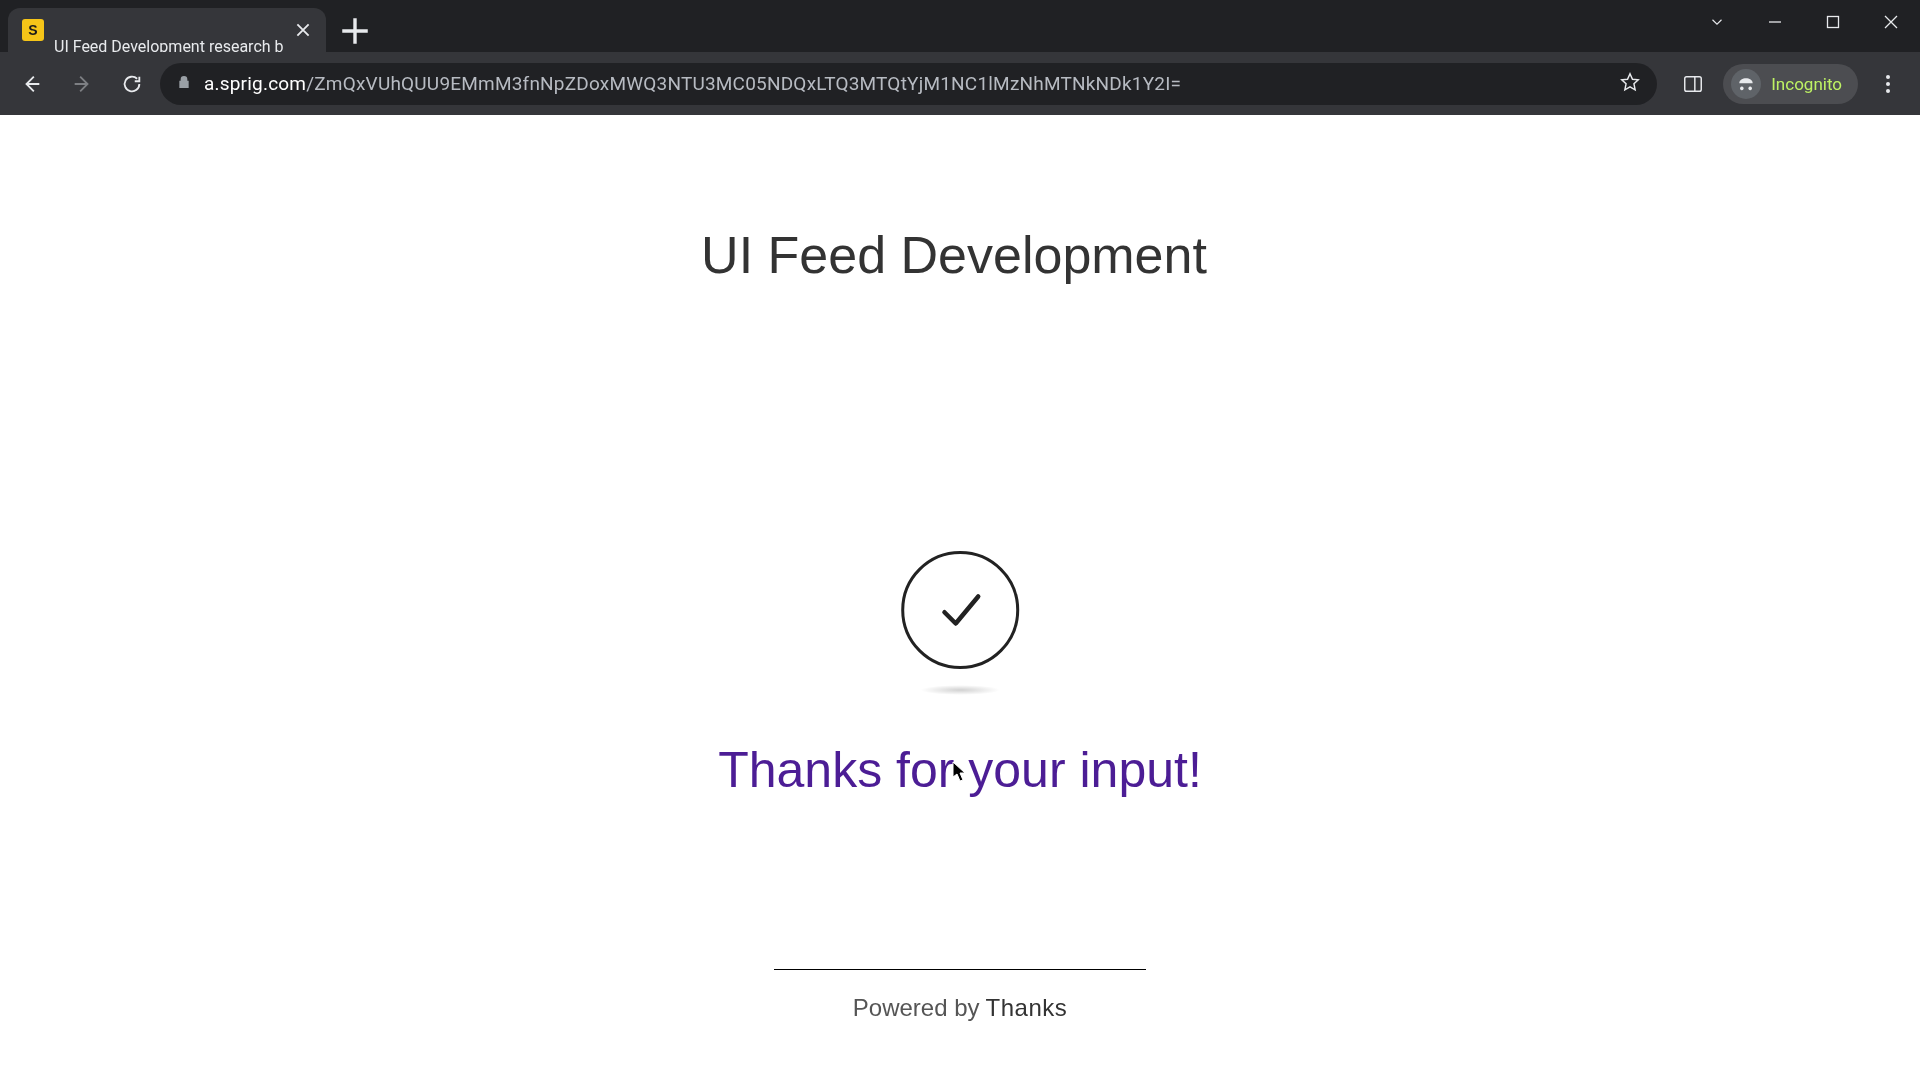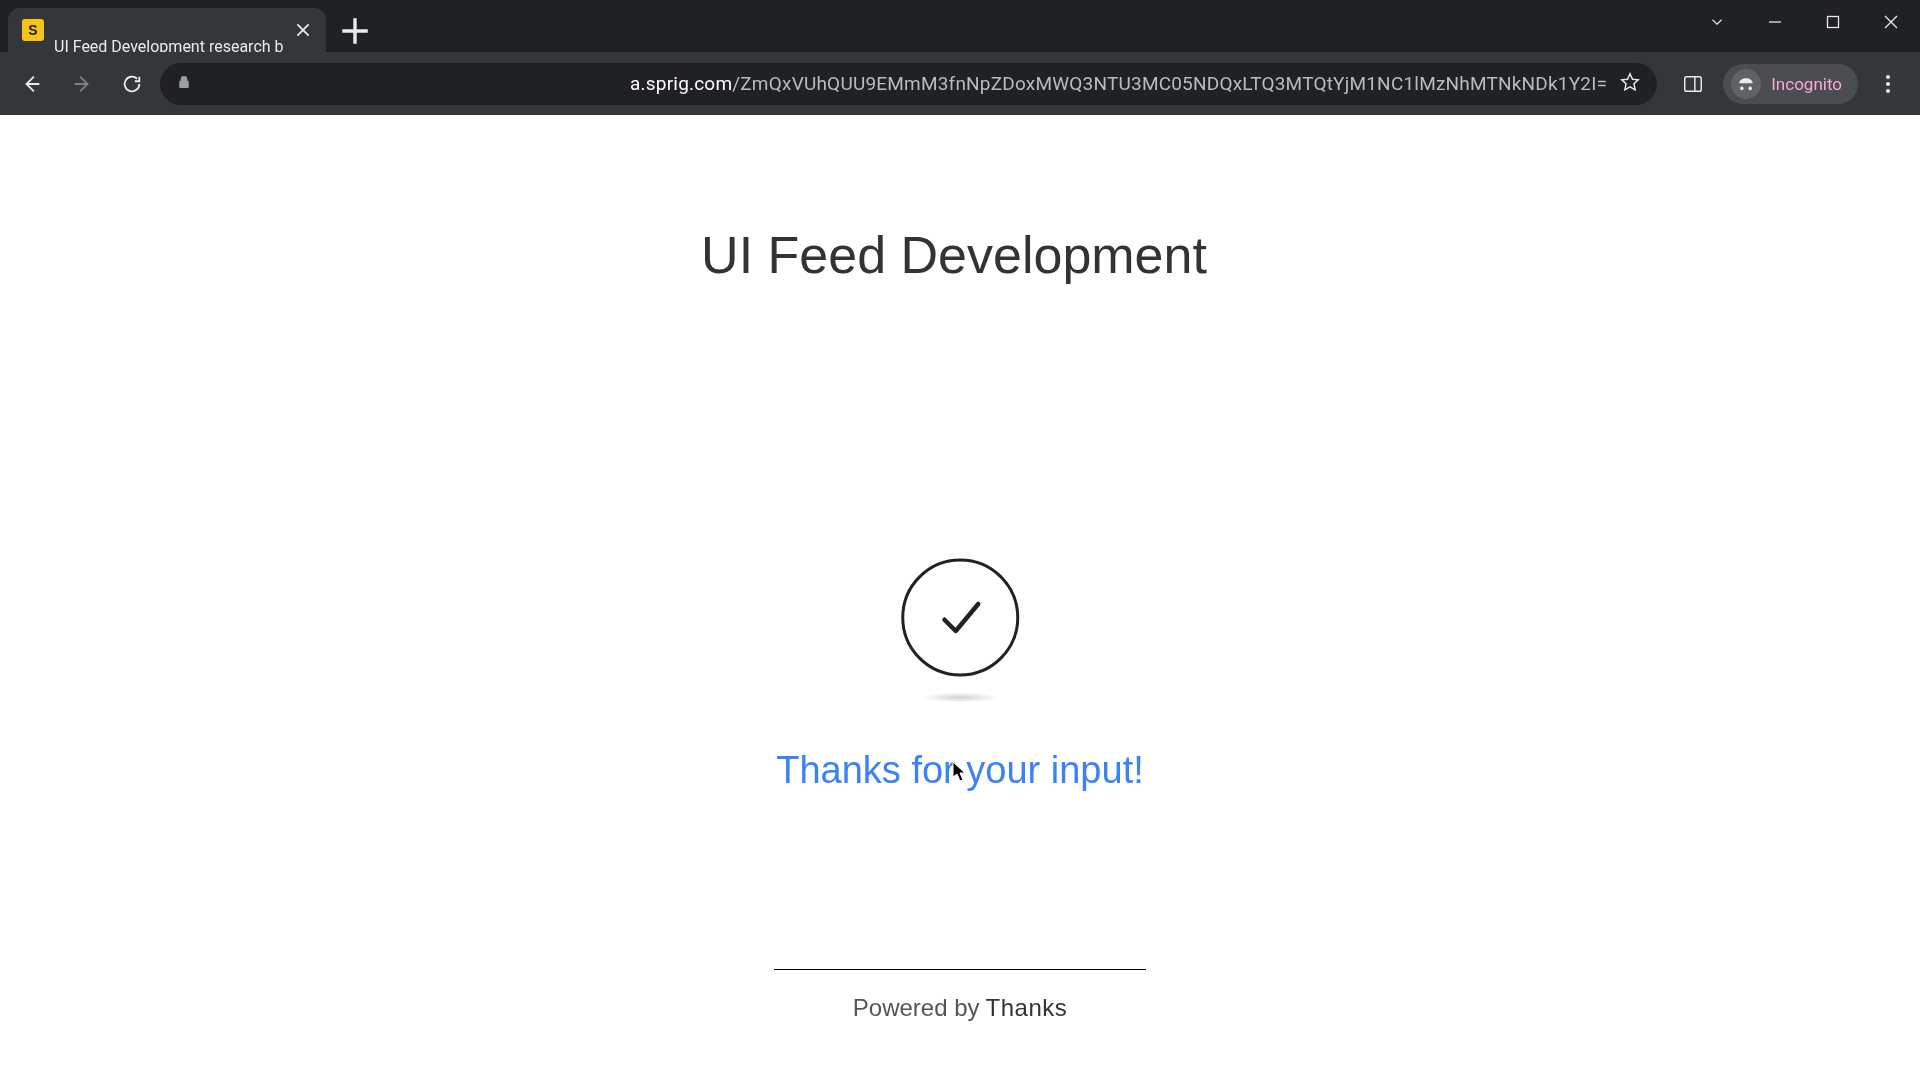--- a/index.html
+++ b/index.html
@@ -25,21 +25,21 @@
   .new-tab-btn { width:34px; height:34px; margin-left:12px; margin-bottom:4px; display:flex; align-items:center; justify-content:center; color:#e8eaed; font-size:22px; border-radius:50%; }
 
   .win-controls { position:absolute; right:0; top:0; height:44px; display:flex; align-items:center; }
   .win-btn { width:58px; height:44px; display:flex; align-items:center; justify-content:center; color:#e8eaed; }
   .win-btn svg { width:16px; height:16px; stroke:#e8eaed; stroke-width:1.3; fill:none; }
   .search-tabs-btn { width:46px; height:44px; display:flex; align-items:center; justify-content:center; color:#e8eaed; margin-right:6px;}
   .search-tabs-btn svg { width:18px; height:18px; stroke:#e8eaed; stroke-width:1.5; fill:none; }
 
   .toolbar {
     position:absolute; left:0; right:0; top:52px; height:63px;
-    background:#35363a; display:flex; align-items:center; padding:8px 10px; gap:6px;text-align:right;
+    background:#35363a; display:flex; align-items:center; padding:8px 10px; gap:6px;
   }
   .nav-btn { width:44px; height:44px; display:flex; align-items:center; justify-content:center; border-radius:50%; }
   .nav-btn svg { width:22px; height:22px; stroke:#e8eaed; stroke-width:2; fill:none; }
   .nav-btn.disabled svg { stroke:#7d7f83; }
 
   .omnibox {
     flex:1; height:42px; background:#202124; border-radius:21px;
     display:flex; align-items:center; padding:0 16px; gap:12px; color:#e8eaed;
   }
   .lock-icon svg { width:16px; height:16px; fill:#9aa0a6; }
@@ -47,21 +47,21 @@
   .url .host { color:#ffffff; }
   .url .path { color:#b7bbc2; }
   .star-btn svg { width:22px; height:22px; stroke:#e8eaed; stroke-width:1.6; fill:none;}
 
   .right-tools { display:flex; align-items:center; gap:8px; margin-left:8px; }
   .tool-btn { width:44px; height:44px; display:flex; align-items:center; justify-content:center; border-radius:50%; }
   .tool-btn svg { width:22px; height:22px; stroke:#e8eaed; stroke-width:1.6; fill:none; }
 
   .incognito-pill {
     height:40px; padding:0 16px 0 8px; border-radius:20px; background:#4c4d51;
-    display:flex; align-items:center; gap:10px; color:#f9a8d4; font-size:17px;
+    display:flex; align-items:center; gap:10px; color:#bef264; font-size:17px;
   }
   .incog-avatar {
     width:30px; height:30px; border-radius:50%; background:#5f6368;
     display:flex; align-items:center; justify-content:center;
   }
   .incog-avatar svg { width:20px; height:20px; fill:#e8eaed; }
 
   .menu-dots { display:flex; flex-direction:column; gap:3px; align-items:center; justify-content:center; width:44px; height:44px;}
   .menu-dots span { width:4px; height:4px; background:#e8eaed; border-radius:50%; }
 
@@ -78,21 +78,21 @@
   .check-circle {
     width:118px; height:118px; border:3px solid #222; border-radius:50%;
     display:flex; align-items:center; justify-content:center; background:#fff;
   }
   .check-circle svg { width:54px; height:54px; stroke:#222; stroke-width:4; fill:none; stroke-linecap:round; stroke-linejoin:round;}
   .shadow-ellipse {
     width:80px; height:10px; margin-top:16px; border-radius:50%;
     background:radial-gradient(ellipse at center, rgba(0,0,0,0.18) 0%, rgba(0,0,0,0) 70%);
   }
   .thanks {
-    margin-top:46px; font-size:38px; font-weight:500; color:#3b82f6;
+    margin-top:46px; font-size:50px; font-weight:500; color:#4c1d95;
     font-family:"Segoe UI", Arial, sans-serif;
   }
   .divider {
     position:absolute; left:50%; transform:translateX(-50%); bottom:110px;
     width:372px; border-top:1.5px solid #000;
   }
   .powered {
     position:absolute; left:50%; transform:translateX(-50%); bottom:58px;
     font-size:24px; color:#555; font-family:"Segoe UI", Arial, sans-serif;
     display:flex; align-items:baseline; gap:6px;

